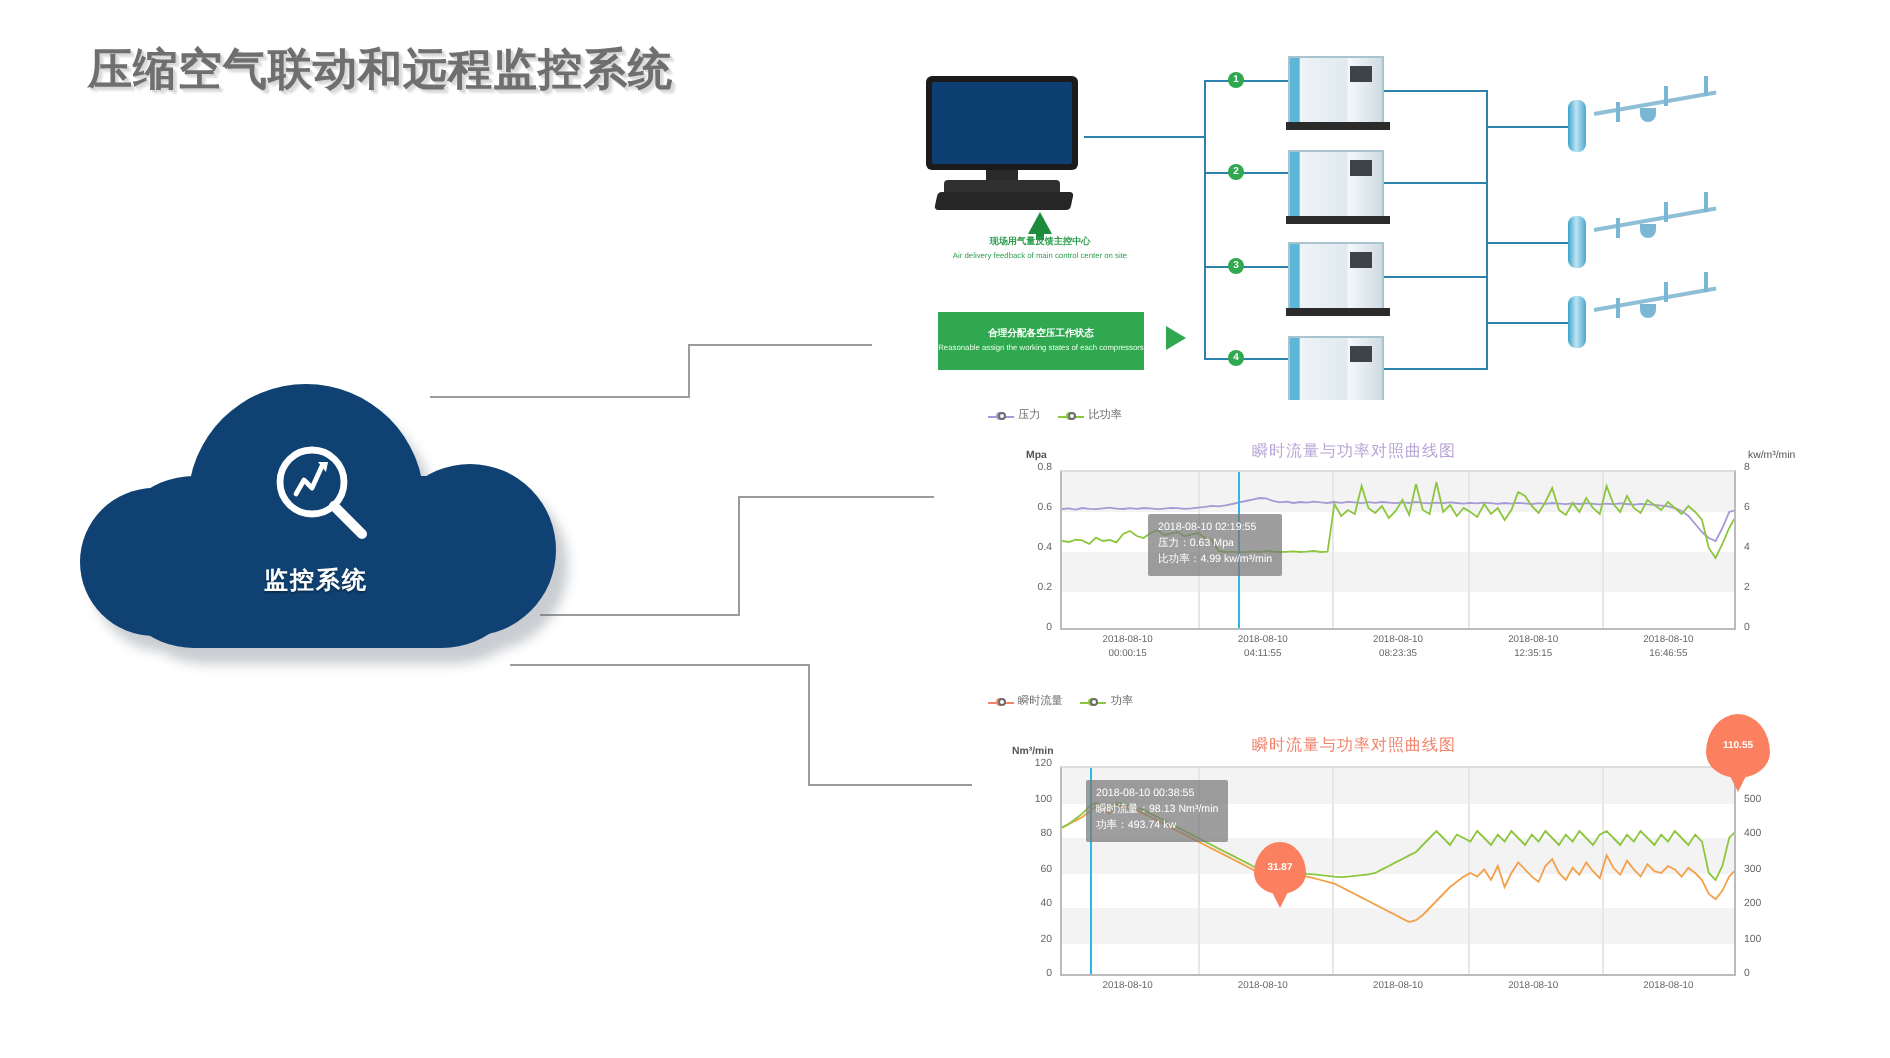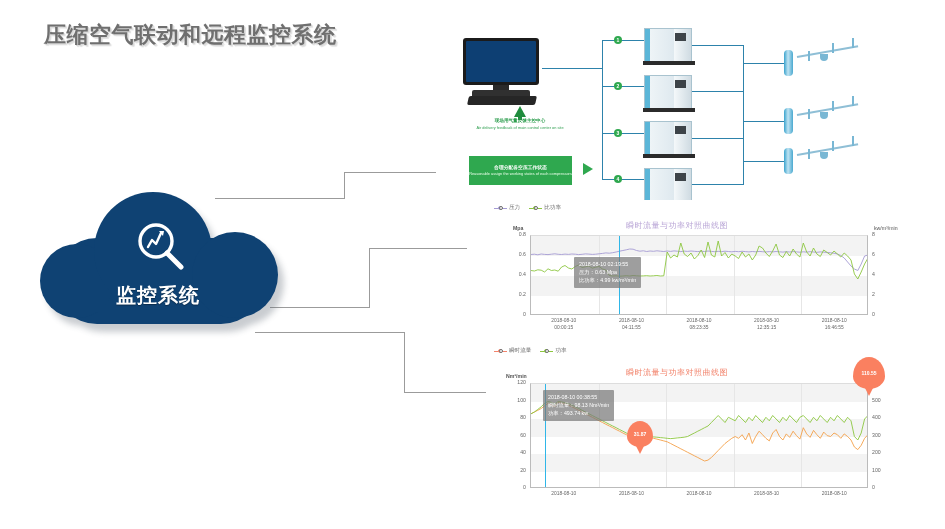--- a/index.html
+++ b/index.html
@@ -18,21 +18,21 @@
   .cloud-shadow div{background:#5a6470;}
   .cloud-body div{background:#0f4273;}
   .cloud-body,.cloud-shadow{position:absolute;}
   .cloud-body{left:0;top:0;width:244px;height:137px;}
   .c1{position:absolute;border-radius:50%;}
   .cb-main{left:18px;top:52px;width:210px;height:86px;border-radius:44px;}
   .cb-l{left:4px;top:58px;width:74px;height:74px;}
   .cb-c{left:58px;top:6px;width:118px;height:118px;}
   .cb-r{left:156px;top:46px;width:86px;height:86px;}
   .cloud-label{position:absolute;left:0;top:96px;width:244px;text-align:center;
-    color:#ffffff;font-size:20px;font-weight:bold;letter-spacing:1px;z-index:5;
+    color:#ffffff;font-size:12px;font-weight:bold;letter-spacing:1px;z-index:5;
     text-shadow:0 1px 1px rgba(0,0,0,.35);}
   .magnifier{position:absolute;left:96px;top:32px;width:58px;height:58px;z-index:5;}
 
   
   .conn{position:absolute;border-color:#9b9b9b;border-style:solid;border-width:0;}
 
   
   .diagram{position:absolute;left:432px;top:18px;width:506px;height:190px;}
   .monitor{position:absolute;left:28px;top:20px;width:82px;height:62px;}
   .mon-screen{position:absolute;left:3px;top:0;width:76px;height:47px;

